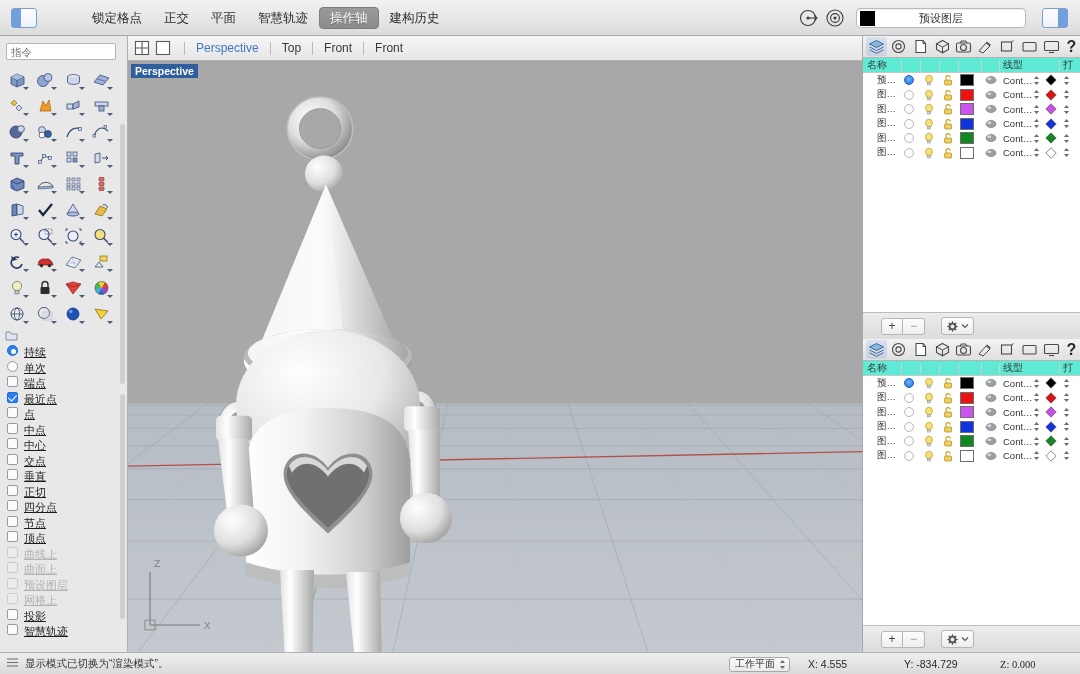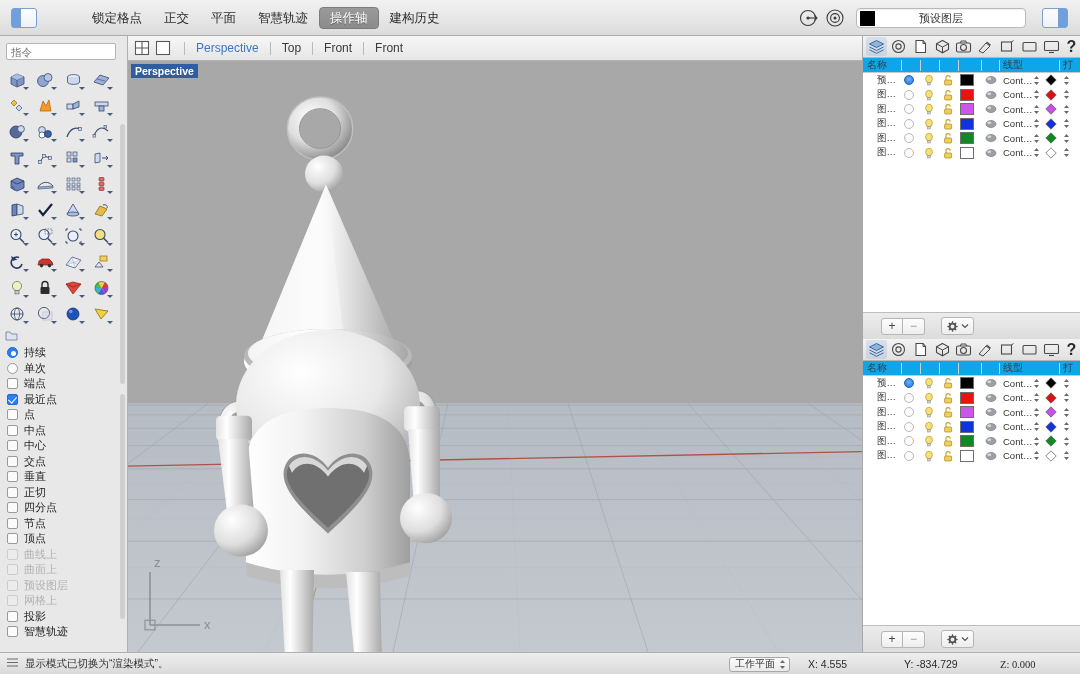--- a/index.html
+++ b/index.html
@@ -82,21 +82,21 @@
   }
   .tool { width:27px; height:25px; position:relative; display:flex; align-items:center; justify-content:center; }
   .tool svg { display:block; }
   .tool .arr {
     position:absolute; right:2px; bottom:2px;
     width:0;height:0;border-left:3px solid transparent;border-right:3px solid transparent;
     border-top:3.5px solid #4a5a78;
   }
   .lowerfolder { margin:2px 0 0 5px; width:14px; height:12px; }
   .osnaps { padding:3px 0 0 7px; overflow:hidden; }
-  .osnap { display:flex; align-items:center; height:15.5px; font-size:11px; color:#1d1d1d; }
+  .osnap { display:flex; align-items:flex-start; height:15.5px; font-size:11px; color:#1d1d1d;text-decoration:underline; }
   .osnap .bx {
     width:11px;height:11px;border:1px solid #9a9a9a;border-radius:2px;background:#fbfbfb;
     margin-right:6px; flex:0 0 11px; position:relative;
   }
   .osnap .bx.round { border-radius:50%; }
   .osnap .bx.on { background:#2b7ff2; border-color:#1f6ad4; }
   .osnap .bx.on.round:after{
     content:""; position:absolute; left:3px; top:3px; width:5px;height:5px;border-radius:50%;background:#fff;
   }
   .osnap .bx.on.chk:after{
@@ -143,21 +143,21 @@
   .ptabs {
     height:22px; flex:0 0 22px;
     background:linear-gradient(#f3f3f3,#e0e0e0);
     border-bottom:1px solid #b5b5b5;
     display:flex; align-items:center; padding-left:3px; gap:1px;
   }
   .ptab { width:22px;height:19px; display:flex;align-items:center;justify-content:center; border-radius:3px;}
   .ptab.active { background:rgba(120,160,215,.22); }
   .ptab.help { font-size:16px; font-weight:bold; color:#2a2a2a; width:18px; line-height:16px; }
   .colhdr {
-    height:15px; flex:0 0 15px; background:#0ea5e9; border-bottom:1px solid #c8c8c8;
+    height:15px; flex:0 0 15px; background:#5eead4; border-bottom:1px solid #c8c8c8;
     display:flex; align-items:center; font-size:10px; color:#3b3b3b; position:relative;
   }
   .colhdr .c { position:absolute; }
   .colhdr .div { position:absolute; top:2px; width:1px; height:11px; background:#cfcfcf; }
   .rows { flex:1 1 auto; background:#fff; overflow:hidden; }
   .lrow { height:14.5px; display:flex; align-items:center; position:relative; font-size:9.5px; }
   .lrow .nm { position:absolute; left:14px; color:#333; font-size:9.5px; white-space:nowrap;}
   .lrow .cur { position:absolute; left:41px; width:10px;height:10px;border-radius:50%;
                border:1px solid #b9b9b9; background:#fcfcfc; }
   .lrow .cur.on { background:radial-gradient(circle at 50% 40%, #6fb0f5, #1b73d6);

